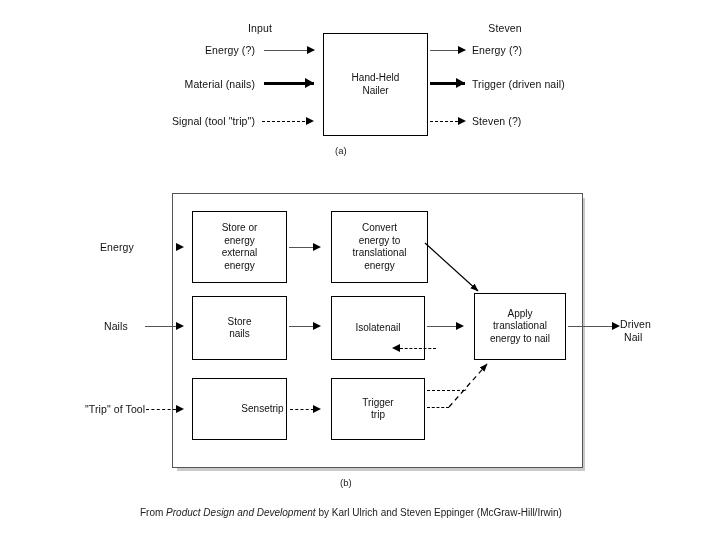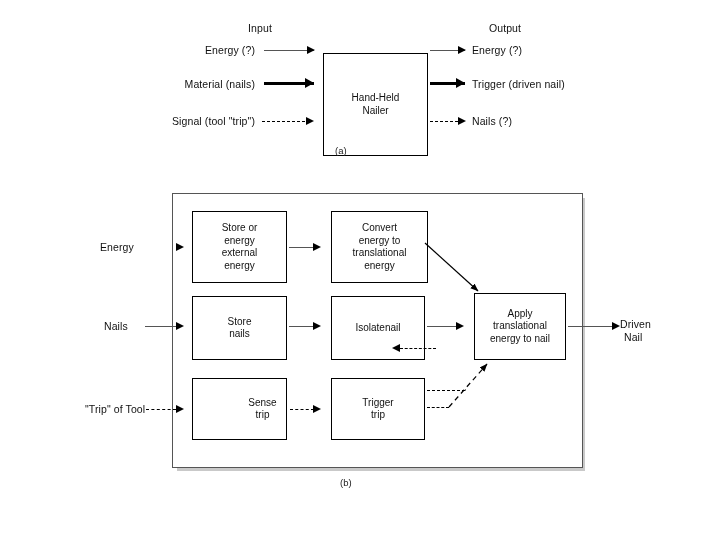--- a/index.html
+++ b/index.html
@@ -49,24 +49,24 @@
          pointer-events:none;overflow:visible;}
 </style>
 </head>
 <body>
 
 <div id="stage">
 
   <div>
 
     <div class="lbl c" style="left:205px;top:22px;width:110px;">Input</div>
-    <div class="lbl c" style="left:450px;top:22px;width:110px;">Output</div>
+    <div class="lbl c" style="left:450px;top:22px;width:110px;">Steven</div>
 
     <div class="shadow" style="left:328px;top:38px;width:105px;height:103px;"></div>
-    <div class="pbox" style="left:323px;top:33px;width:105px;height:103px;border-width:1.6px;flex-direction:column;margin-top:20px;">
+    <div class="pbox" style="left:323px;top:33px;width:105px;height:103px;border-width:1.6px;flex-direction:column;">
       <span class="tx">Hand-Held</span>
       <span class="tx">Nailer</span>
     </div>
 
     <div class="lbl r" style="left:155px;top:44px;width:100px;">Energy (?)</div>
     <div class="lbl r" style="left:140px;top:78px;width:115px;">Material (nails)</div>
     <div class="lbl r" style="left:130px;top:115px;width:125px;">Signal (tool "trip")</div>
 
     <div class="ln" style="left:264px;top:49.5px;width:50px;height:1px;background:#555;"></div>
     <div class="ah right" style="left:307px;top:45.5px;"></div>
@@ -81,21 +81,21 @@
     <div class="ah right" style="left:458px;top:45.5px;"></div>
 
     <div class="ln thick" style="left:430px;top:81.5px;width:35px;height:3.2px;"></div>
     <div class="ah right big" style="left:456px;top:77.5px;"></div>
 
     <div class="dsh-h" style="left:430px;top:120.5px;width:33px;"></div>
     <div class="ah right" style="left:458px;top:116.5px;"></div>
 
     <div class="lbl" style="left:472px;top:44px;">Energy (?)</div>
     <div class="lbl" style="left:472px;top:78px;">Trigger (driven nail)</div>
-    <div class="lbl" style="left:472px;top:115px;">Nails (?)</div>
+    <div class="lbl" style="left:472px;top:115px;">Steven (?)</div>
 
     <div class="sub c" style="left:335px;top:145px;width:80px;">(a)</div>
   </div>
 
   <div>
 
     <div class="container-sh" style="left:177px;top:198px;width:408px;height:273px;"></div>
     <div class="container" style="left:172px;top:193px;width:411px;height:275px;background:#fff;"></div>
 
     <div class="lbl" style="left:100px;top:241px;">Energy</div>
@@ -155,21 +155,21 @@
     <div class="lbl" style="left:624px;top:331px;">Nail</div>
 
     <div class="dsh-h" style="left:400px;top:347.5px;width:36px;"></div>
     <div class="ah left" style="left:392px;top:343.5px;"></div>
 
     <div class="lbl" style="left:85px;top:403px;">"Trip" of Tool</div>
     <div class="dsh-h" style="left:146px;top:408.5px;width:30px;"></div>
     <div class="ah right" style="left:176px;top:404.5px;"></div>
 
     <div class="shadow" style="left:197px;top:383px;width:95px;height:62px;"></div>
-    <div class="pbox" style="left:192px;top:378px;width:95px;height:62px;flex-direction:column;padding-left:48px;">
+    <div class="pbox" style="left:192px;top:378px;width:95px;height:62px;padding-left:48px;">
       <span class="tx">Sense</span>
       <span class="tx">trip</span>
     </div>
 
     <div class="dsh-h" style="left:290px;top:408.5px;width:24px;"></div>
     <div class="ah right" style="left:313px;top:404.5px;"></div>
 
     <div class="shadow" style="left:336px;top:383px;width:94px;height:62px;"></div>
     <div class="pbox" style="left:331px;top:378px;width:94px;height:62px;flex-direction:column;">
       <span class="tx">Trigger</span>
@@ -189,14 +189,17 @@
       </marker>
     </defs>
 
     <line x1="425" y1="243" x2="478" y2="291" stroke="#000" stroke-width="1.2" marker-end="url(#ahblk)"></line>
 
     <line x1="449" y1="407" x2="487" y2="364" stroke="#000" stroke-width="1.2" stroke-dasharray="5,4" marker-end="url(#ahblk)"></line>
 
     <line x1="465" y1="390" x2="466" y2="390" stroke="#000" stroke-width="1.2"></line>
   </svg>
 
+  <div class="caption" style="left:140px;top:507px;">
+    <span>From </span><i>Product Design and Development</i><span> by Karl Ulrich and Steven Eppinger (McGraw-Hill/Irwin)</span>
+  </div>
 
 </div>
 
 </body></html>

